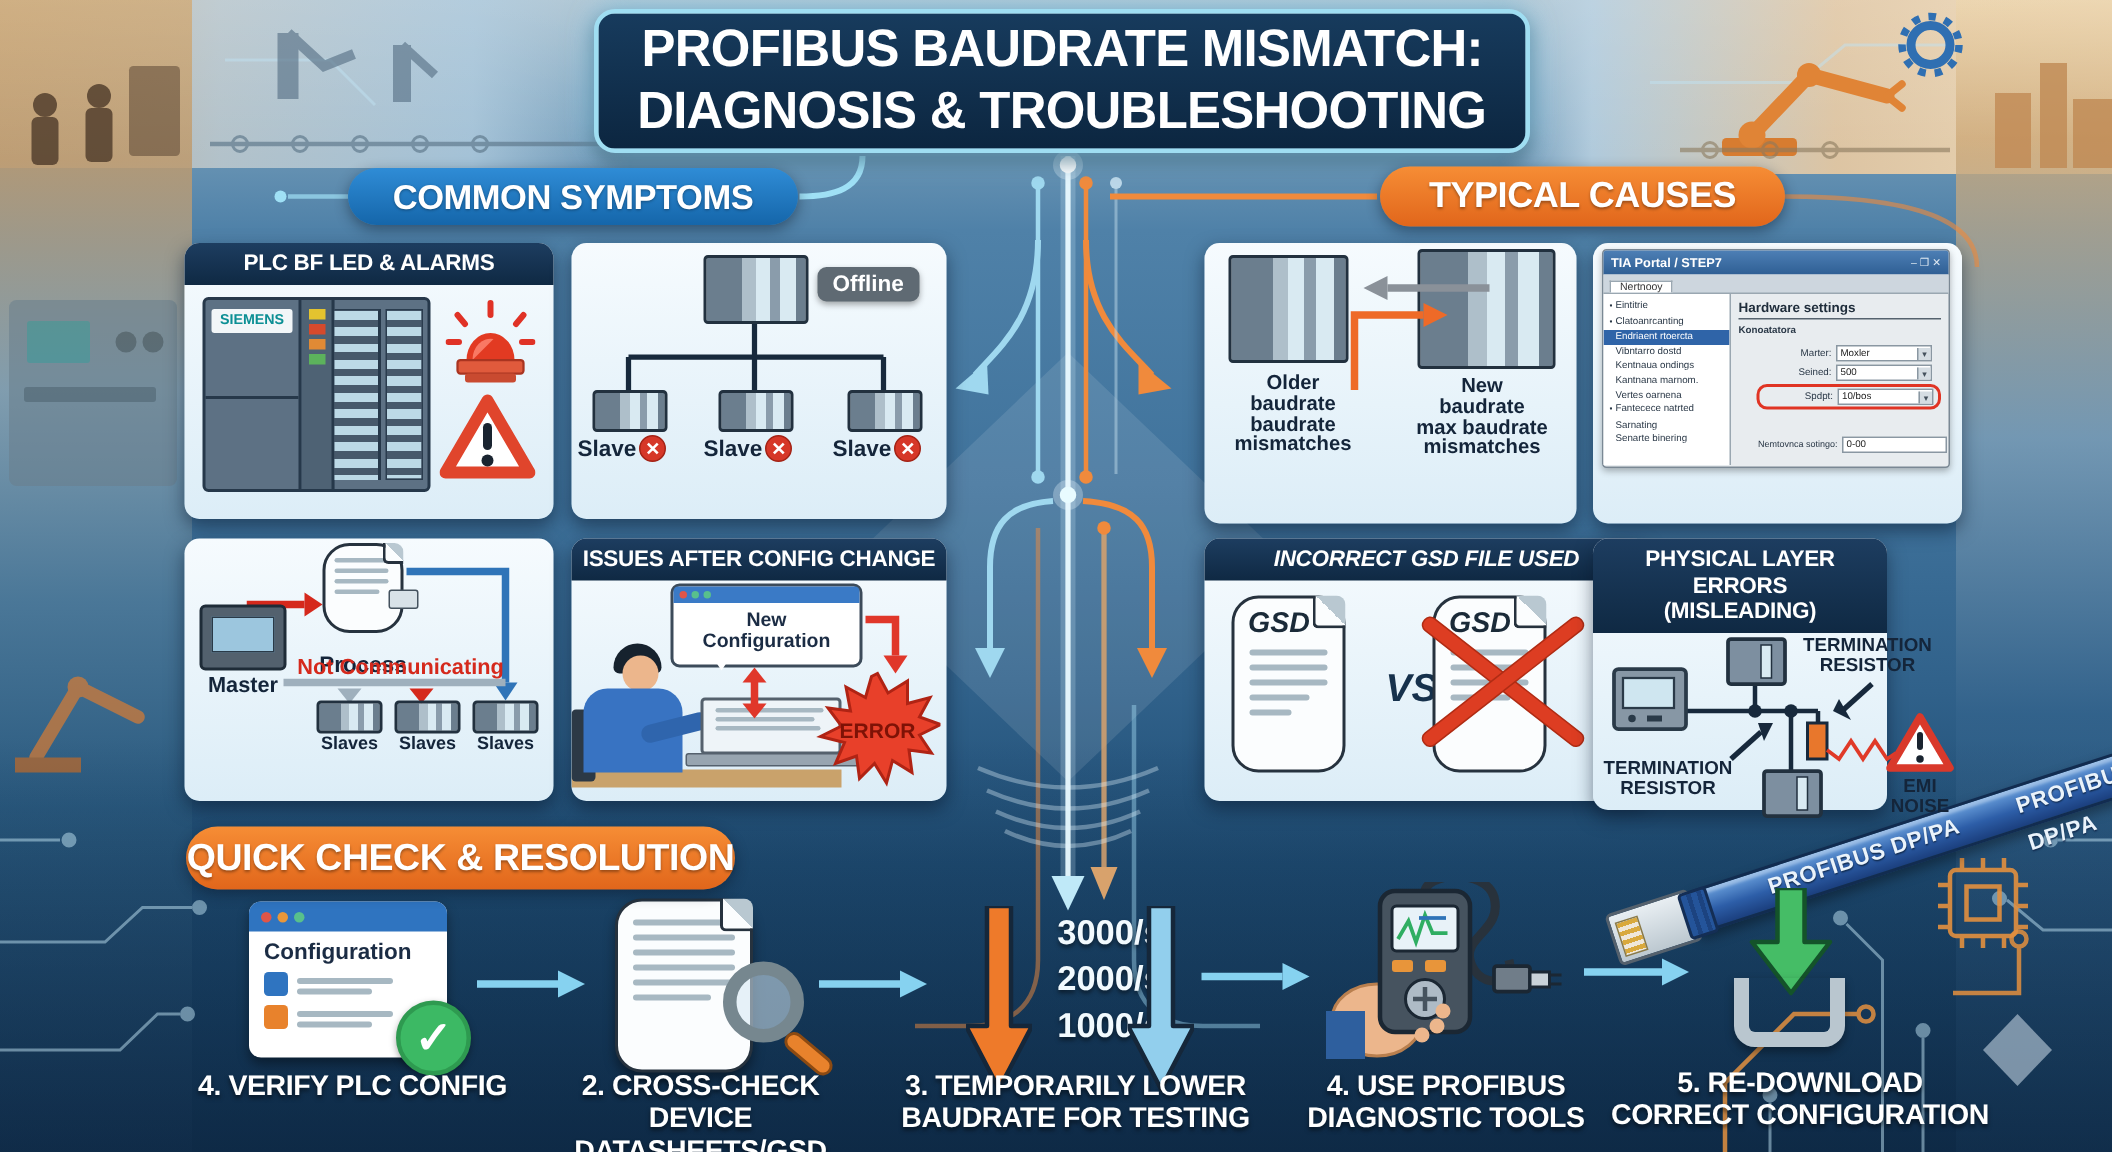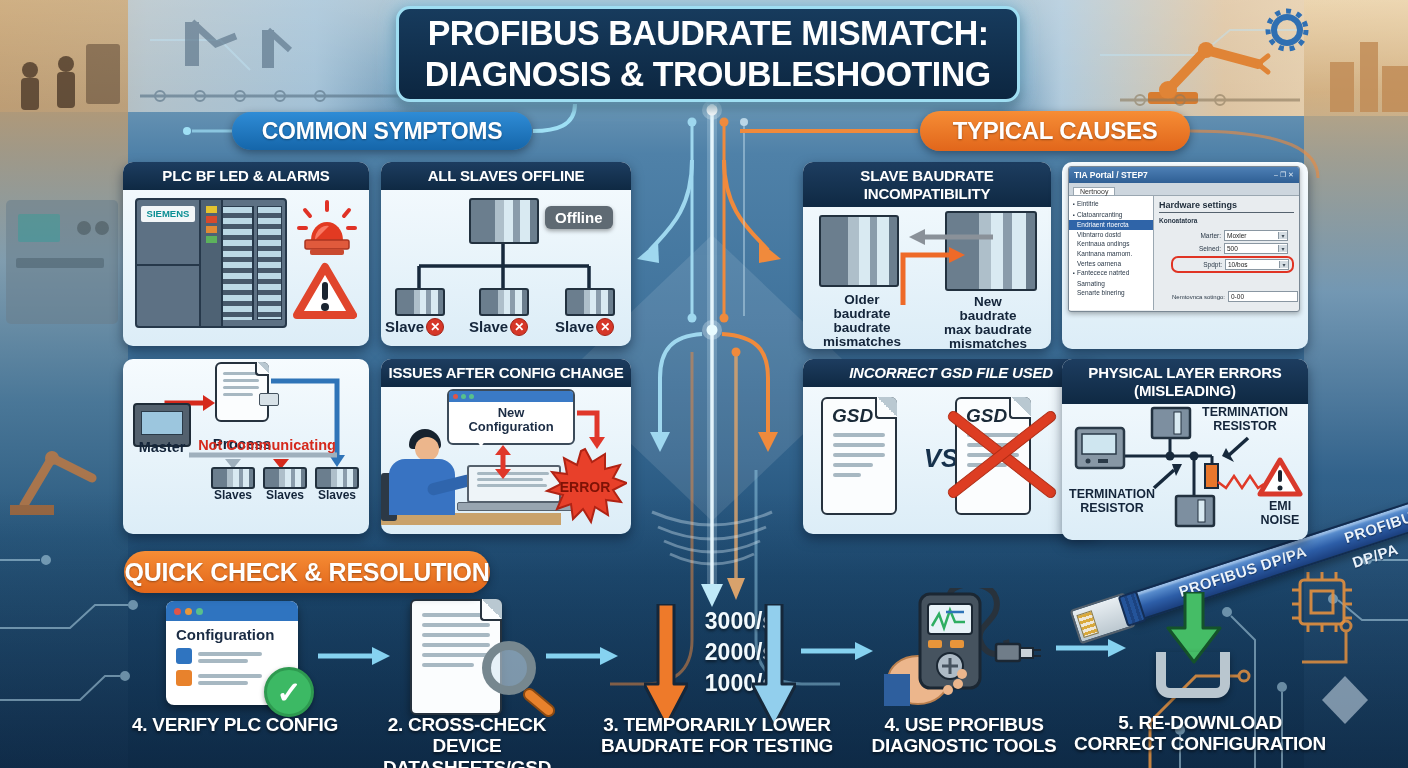--- a/index.html
+++ b/index.html
@@ -30,21 +30,21 @@
   .panel-b{position:relative;}
   .abs{position:absolute;}
   .pdev{position:absolute;border:2px solid #22313f;border-radius:3px;
         background:linear-gradient(90deg,#6b7e8e 0 36%,#aebfca 36% 50%,#d9eaf2 50% 64%,#8a9cab 64% 74%,#d9eaf2 74% 90%,#6b7e8e 90%);}
   .ill-label{position:absolute;font-weight:bold;color:#14253a;text-align:center;}
   .x-circle{display:inline-flex;width:18px;height:18px;border-radius:50%;background:#d63728;color:#fff;
             font-size:12px;font-weight:bold;align-items:center;justify-content:center;border:1px solid #a32316;}
   .step-label{position:absolute;z-index:4;color:#fff;font-weight:bold;font-size:19px;line-height:1.12;text-align:center;
               text-shadow:0 2px 3px rgba(0,0,0,.55);letter-spacing:-.3px;}
   .rate-line{font-size:23px;font-weight:bold;color:#f2fafe;text-shadow:0 2px 3px rgba(0,0,0,.5);line-height:1.35;}
-  .doc{position:absolute;background:#fbfdfe;border:2.5px solid #26323e;border-radius:6px;}
+  .doc{position:absolute;background:#fbfdfe;border:2.5px solid #26323e;border-radius:18px;}
   .doc .fold{position:absolute;top:-2px;right:-2px;width:22px;height:22px;
              background:linear-gradient(225deg,#b9c8d1 50%,#fbfdfe 50%);border-left:2px solid #26323e;border-bottom:2px solid #26323e;border-radius:0 6px 0 4px;}
   .dl{height:4px;background:#a7b8c2;border-radius:2px;margin:6px 10px;}
   .dots span{display:inline-block;width:7px;height:7px;border-radius:50%;margin-right:4px;}
   .win-field{display:flex;align-items:center;margin:2px 0;}
   .win-field .fl{width:46px;text-align:right;font-size:6.5px;color:#2a3847;margin-right:3px;}
   .win-box{display:flex;width:64px;height:11px;background:#fff;border:1px solid #8a97a2;font-size:6.5px;align-items:center;}
   .win-box .val{flex:1;padding-left:2px;color:#222;overflow:hidden;white-space:nowrap;}
   .win-box .caret{width:9px;background:#d5dde3;border-left:1px solid #8a97a2;font-size:6px;text-align:center;color:#44515d;}
   .tree-row{font-size:6.5px;line-height:9.6px;color:#2a3847;padding-left:8px;white-space:nowrap;overflow:hidden;}
@@ -284,21 +284,20 @@
       </svg>
       <svg class="abs" style="left:170px;top:72px;" width="64" height="60" viewBox="0 0 64 60">
         <polygon points="32,5 60,53 4,53" fill="#ffffff" stroke="#e0452c" stroke-width="8" stroke-linejoin="round"></polygon>
         <rect x="29" y="20" width="6" height="18" rx="3" fill="#1a2430"></rect>
         <circle cx="32" cy="45" r="4" fill="#1a2430"></circle>
       </svg>
     </div>
   </div>
 
   <div class="panel" style="left:381px;top:162px;width:250px;height:184px;">
-    <div class="panel-h">ALL SLAVES OFFLINE</div>
     <div class="panel-b" style="height:150px;">
       <svg class="abs" style="left:0;top:0;" width="246" height="150" viewBox="0 0 246 150">
         <g stroke="#17293c" stroke-width="3.5" fill="none">
           <path d="M122,54 V76 M38,76 H208 M38,76 V98 M122,76 V98 M208,76 V98"></path>
         </g>
       </svg>
       <div class="pdev" style="left:88px;top:8px;width:70px;height:46px;"></div>
       <div class="offline-badge" style="left:164px;top:16px;">Offline</div>
       <div class="pdev" style="left:14px;top:98px;width:50px;height:28px;"></div>
       <div class="pdev" style="left:98px;top:98px;width:50px;height:28px;"></div>
@@ -325,21 +324,21 @@
         <polygon points="80,36 80,52 92,44" fill="#d5291c"></polygon>
         <path d="M148,22 H214 V96" stroke="#2f74b8" stroke-width="5" fill="none"></path>
         <polygon points="206,96 222,96 214,108" fill="#2f74b8"></polygon>
         <path d="M66,96 H214" stroke="#9fb0bd" stroke-width="5" fill="none"></path>
         <polygon points="102,100 118,100 110,110" fill="#9fb0bd"></polygon>
         <polygon points="150,100 166,100 158,110" fill="#d5291c"></polygon>
       </svg>
       <div class="abs" style="left:10px;top:44px;width:58px;height:44px;background:#53616e;border:2px solid #1f2c38;border-radius:4px;">
         <div style="position:absolute;left:6px;top:6px;width:42px;height:24px;background:#9cc6de;border:1px solid #2a3a48;"></div>
       </div>
-      <div class="ill-label" style="left:2px;top:80px;width:74px;font-size:14.5px;">Master</div>
+      <div class="ill-label" style="left:2px;top:90px;width:74px;font-size:14.5px;">Master</div>
       <div class="doc" style="left:92px;top:3px;width:54px;height:60px;">
         <div class="fold" style="width:14px;height:14px;"></div>
         <div class="dl" style="margin:8px 8px 4px 6px;height:3px;"></div>
         <div class="dl" style="margin:4px 8px 4px 6px;height:3px;"></div>
         <div class="dl" style="margin:4px 8px 4px 6px;height:3px;"></div>
         <div class="dl" style="margin:4px 14px 4px 6px;height:3px;"></div>
       </div>
       <div class="abs" style="left:136px;top:34px;width:20px;height:13px;background:#d8e2e8;border:1.5px solid #44525e;border-radius:2px;"></div>
       <div class="ill-label" style="left:76px;top:64px;width:86px;font-size:15px;margin-top:12px;">Process</div>
       <div class="ill-label status-red" style="left:52px;top:78px;width:184px;font-size:14.5px;">Not Communicating</div>
@@ -385,22 +384,20 @@
         <polygon points="114,82 130,82 122,92" fill="#e0372a"></polygon>
       </svg>
       <svg class="abs" style="left:162px;top:60px;" width="84" height="80" viewBox="0 0 84 80">
         <polygon fill="#e8402a" stroke="#b02314" stroke-width="2" points="42,2 49,15 62,7 62,22 77,18 70,31 84,36 70,43 78,55 63,53 65,68 52,60 48,75 40,62 30,72 28,57 14,62 20,48 4,44 18,37 9,25 24,27 21,11 34,18 38,4"></polygon>
         <text x="42" y="45" text-anchor="middle" font-size="14" font-weight="bold" fill="#7e1206">ERROR</text>
       </svg>
     </div>
   </div>
 
   <div class="panel" style="left:803px;top:162px;width:248px;height:187px;">
-    <div class="panel-h pre">SLAVE BAUDRATE
-INCOMPATIBILITY</div>
     <div class="panel-b" style="height:143px;">
       <div class="pdev" style="left:16px;top:8px;width:80px;height:72px;"></div>
       <div class="pdev" style="left:142px;top:4px;width:92px;height:80px;"></div>
       <svg class="abs" style="left:0;top:0;" width="244" height="143" viewBox="0 0 244 143">
         <path d="M190,30 H122" stroke="#8a9199" stroke-width="5" fill="none"></path>
         <polygon points="122,22 122,38 106,30" fill="#8a9199"></polygon>
         <path d="M100,98 V48 H146" stroke="#ee6a28" stroke-width="5" fill="none"></path>
         <polygon points="146,40 146,56 162,48" fill="#ee6a28"></polygon>
       </svg>
       <div class="ill-label pre" style="left:0;top:86px;width:118px;font-size:13.5px;line-height:1.02;">Older
@@ -494,21 +491,21 @@
         <div class="dl"></div>
         <div class="dl"></div>
         <div class="dl"></div>
         <div class="dl" style="margin-right:22px;"></div>
       </div>
       <div class="abs" style="left:132px;top:62px;width:134px;height:11px;background:#dd3d22;border:1px solid #b02c14;border-radius:5px;transform:rotate(38deg);"></div>
       <div class="abs" style="left:132px;top:62px;width:134px;height:11px;background:#dd3d22;border:1px solid #b02c14;border-radius:5px;transform:rotate(-38deg);"></div>
     </div>
   </div>
 
-  <div class="panel" style="left:1062px;top:359px;width:246px;height:181px;">
+  <div class="panel" style="left:1062px;top:359px;width:196px;height:181px;">
     <div class="panel-h pre">PHYSICAL LAYER ERRORS
 (MISLEADING)</div>
     <div class="panel-b" style="height:137px;">
       <svg class="abs" style="left:0;top:0;" width="242" height="137" viewBox="0 0 242 137">
         <g stroke="#17293c" stroke-width="3" fill="none">
           <path d="M62,52 H150 M108,34 V52 M132,52 V92 M150,52 V60"></path>
         </g>
         <circle cx="108" cy="52" r="4.5" fill="#17293c"></circle>
         <circle cx="132" cy="52" r="4.5" fill="#17293c"></circle>
         <rect x="14" y="24" width="48" height="40" rx="3" fill="#8797a5" stroke="#2a3a48" stroke-width="2.5"></rect>

